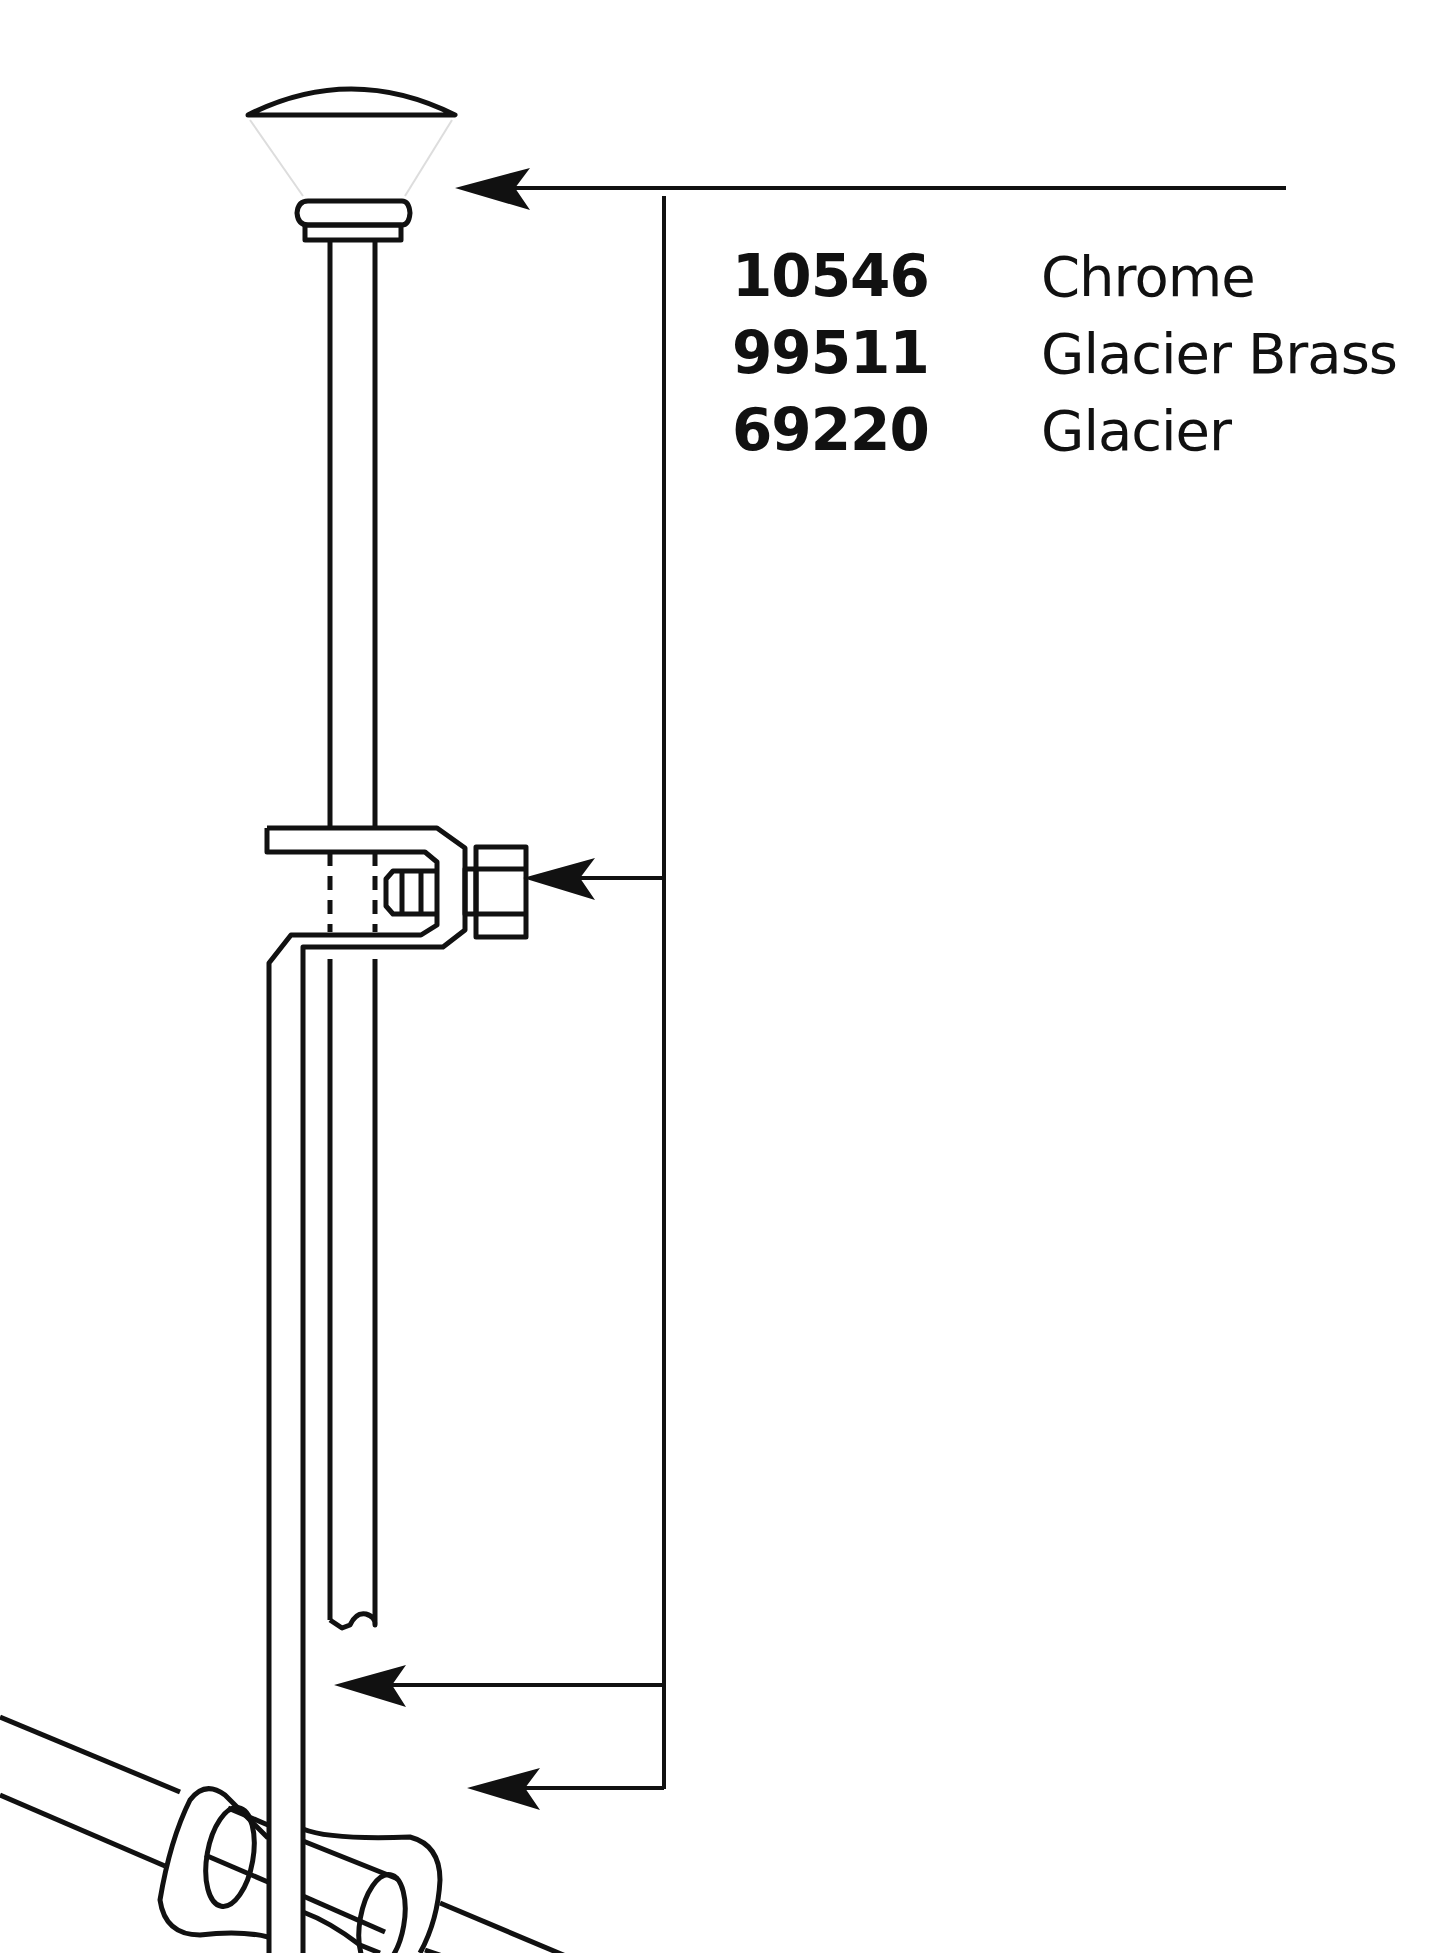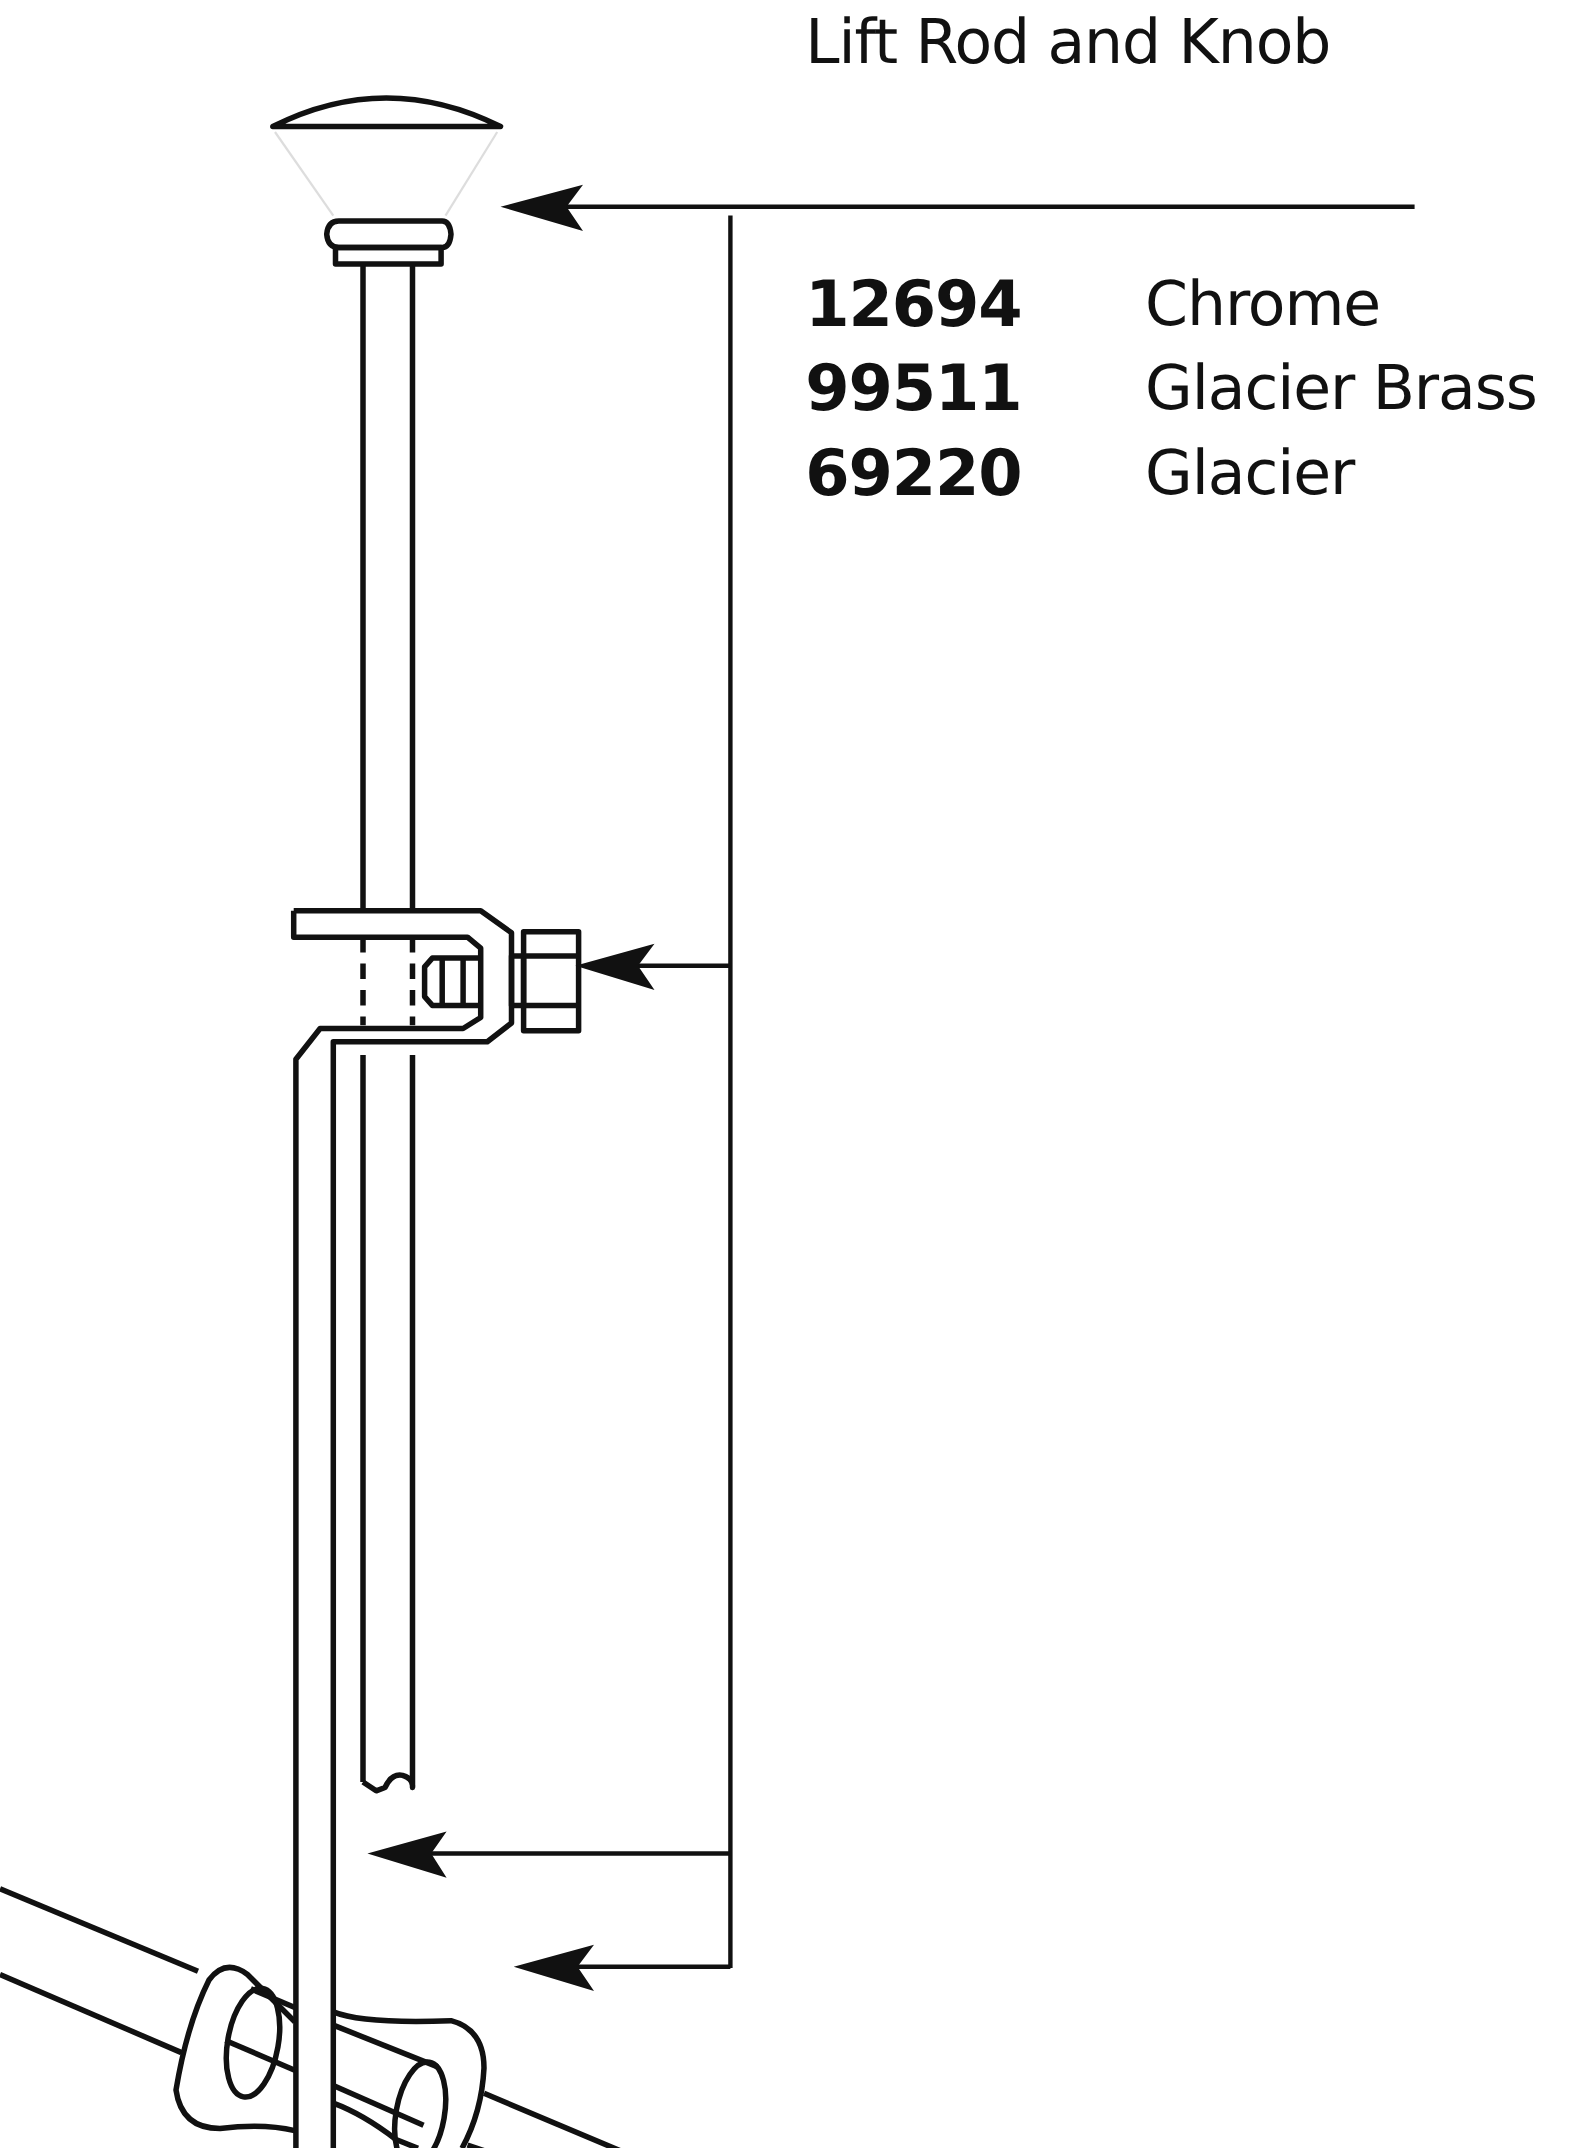--- a/index.html
+++ b/index.html
@@ -85,26 +85,25 @@
 
     <line x1="385" y1="1685" x2="664" y2="1685" stroke-width="4"></line>
     <path d="M334 1685 L406 1665 L392 1685 L406 1707 Z" fill="#111" stroke="none"></path>
 
     <line x1="520" y1="1788" x2="664" y2="1788" stroke-width="4"></line>
     <path d="M467 1788 L540 1768 L525 1788 L540 1810 Z" fill="#111" stroke="none"></path>
   </g>
 </svg>
 
 <div class="title">
-  <div>Lift Rod and Knob</div>
 </div>
 
 <div class="parts">
   <div class="part-row">
-    <span class="part-number">12694</span>
+    <span class="part-number">10546</span>
     <span class="part-name">Chrome</span>
   </div>
   <div class="part-row">
     <span class="part-number">99511</span>
     <span class="part-name">Glacier Brass</span>
   </div>
   <div class="part-row">
     <span class="part-number">69220</span>
     <span class="part-name">Glacier</span>
   </div>

